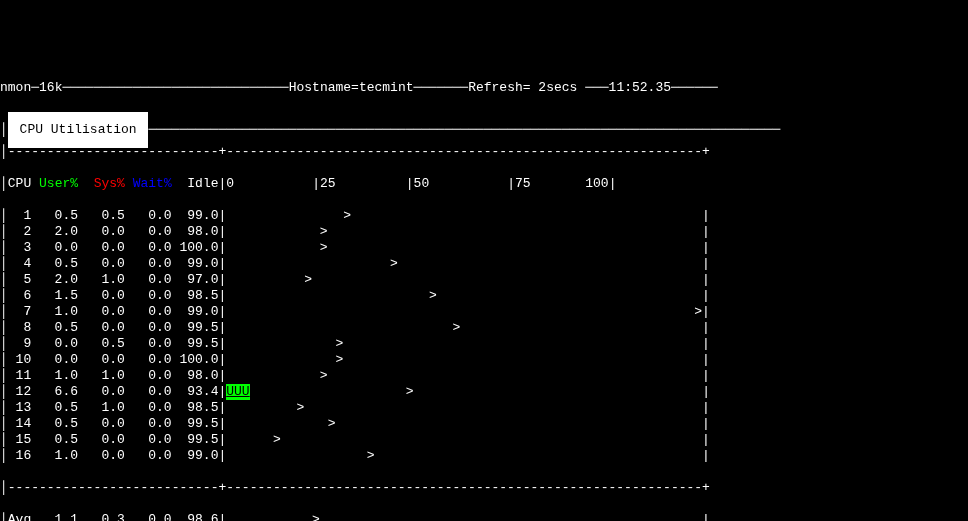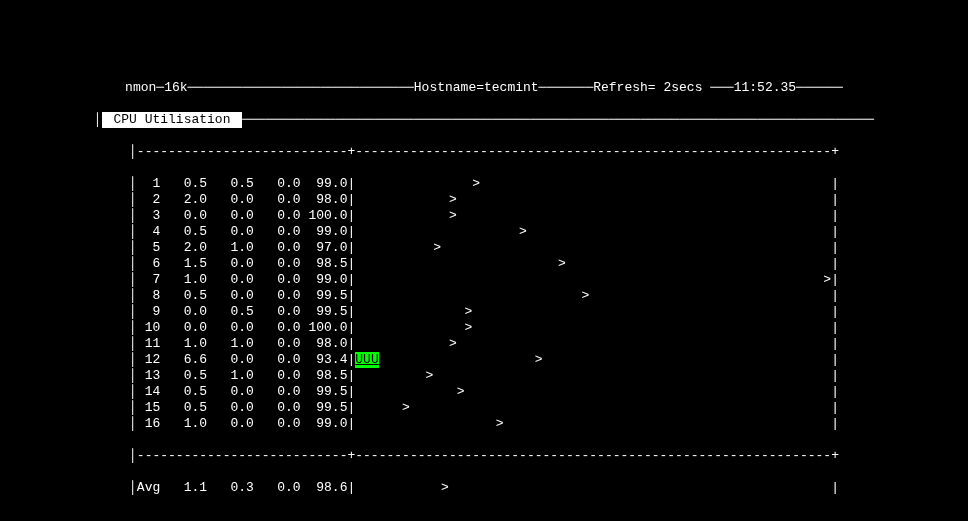--- a/index.html
+++ b/index.html
@@ -12,43 +12,44 @@
       width: 968px;
       height: 521px;
       overflow: hidden;
       white-space: pre;
     }
     .header-line { color: #fff; }
     .title-box {
       display: inline-block;
       background: #fff;
       color: #000;
-      padding: 0 4px;
+      padding: 10px 4px;
     }
     .green { color: #00ff00; }
     .red { color: #ff0000; }
     .blue { color: #0000ff; }
-    .row { display: block; height: 16px; text-align: center; }
+    .row { display: block; height: 16px; }
     .bar-bg {
       display: inline-block;
       background: #00ff00;
       color: #000;
       text-decoration: underline;
     }
     .container { padding: 0; }
   </style>
 </head>
 <body>
 
 
 
 <div class="container">
 <span class="row header-line"><span>nmon</span>─<span>16k</span>─────────────────────────────<span>Hostname=</span><span>tecmint</span>───────<span>Refresh=</span><span> 2secs</span> ───<span>11:52.35</span>──────</span>
 <span class="row">│<span class="title-box"> CPU Utilisation </span>─────────────────────────────────────────────────────────────────────────────────</span>
 <span class="row">│---------------------------+-------------------------------------------------------------+</span>
+<span class="row">│<span>CPU</span> <span class="green">User%</span>  <span class="red">Sys%</span> <span class="blue">Wait%</span>  <span>Idle</span>|<span>0</span>          |<span>25</span>         |<span>50</span>          |<span>75</span>       <span>100</span>|</span>
 <div id="rows-container"><span class="row">│  1   0.5   0.5   0.0  99.0|               &gt;                                             |</span><span class="row">│  2   2.0   0.0   0.0  98.0|            &gt;                                                |</span><span class="row">│  3   0.0   0.0   0.0 100.0|            &gt;                                                |</span><span class="row">│  4   0.5   0.0   0.0  99.0|                     &gt;                                       |</span><span class="row">│  5   2.0   1.0   0.0  97.0|          &gt;                                                  |</span><span class="row">│  6   1.5   0.0   0.0  98.5|                          &gt;                                  |</span><span class="row">│  7   1.0   0.0   0.0  99.0|                                                            &gt;|</span><span class="row">│  8   0.5   0.0   0.0  99.5|                             &gt;                               |</span><span class="row">│  9   0.0   0.5   0.0  99.5|              &gt;                                              |</span><span class="row">│ 10   0.0   0.0   0.0 100.0|              &gt;                                              |</span><span class="row">│ 11   1.0   1.0   0.0  98.0|            &gt;                                                |</span><span class="row">│ 12   6.6   0.0   0.0  93.4|<span class="bar-bg">UUU</span>                    &gt;                                     |</span><span class="row">│ 13   0.5   1.0   0.0  98.5|         &gt;                                                   |</span><span class="row">│ 14   0.5   0.0   0.0  99.5|             &gt;                                               |</span><span class="row">│ 15   0.5   0.0   0.0  99.5|      &gt;                                                      |</span><span class="row">│ 16   1.0   0.0   0.0  99.0|                  &gt;                                          |</span></div>
 <span class="row">│---------------------------+-------------------------------------------------------------+</span>
 <span class="row" id="avg-row">│Avg   1.1   0.3   0.0  98.6|           &gt;                                                 |</span>
 
 
 
 </div>
 
 
 

